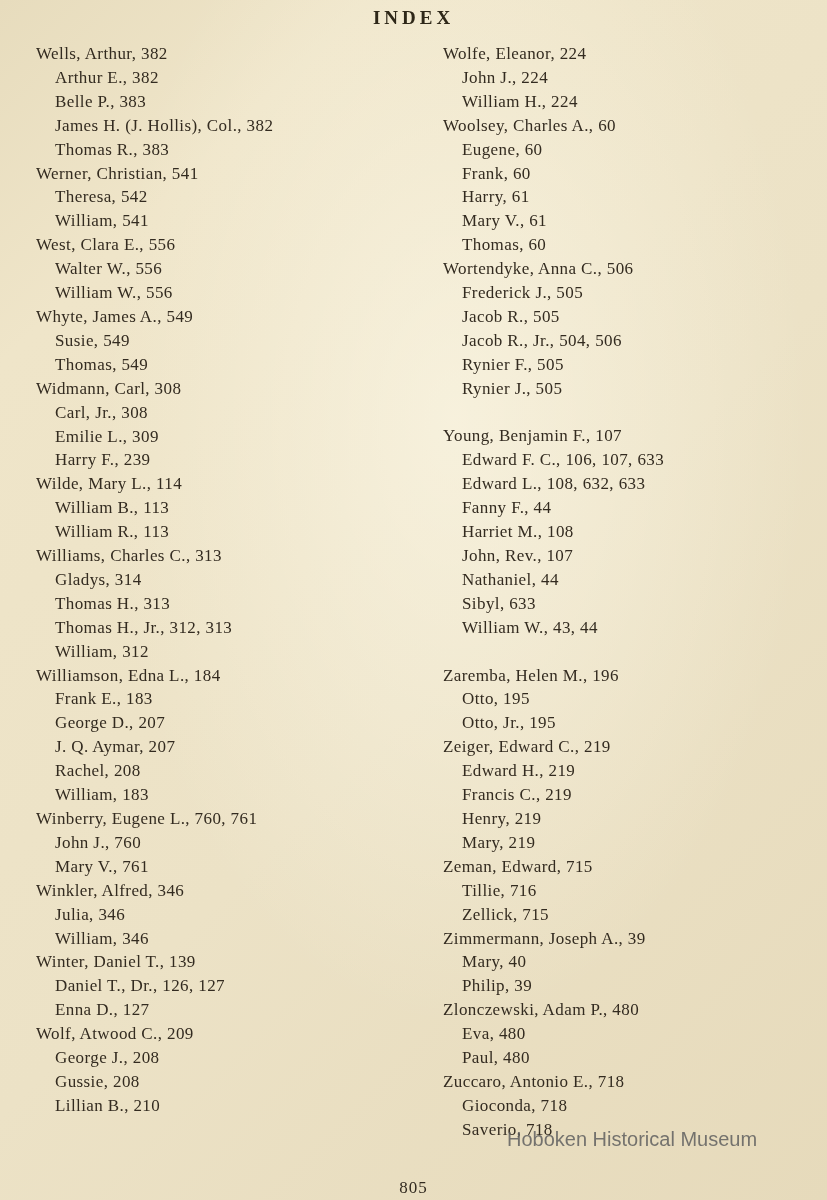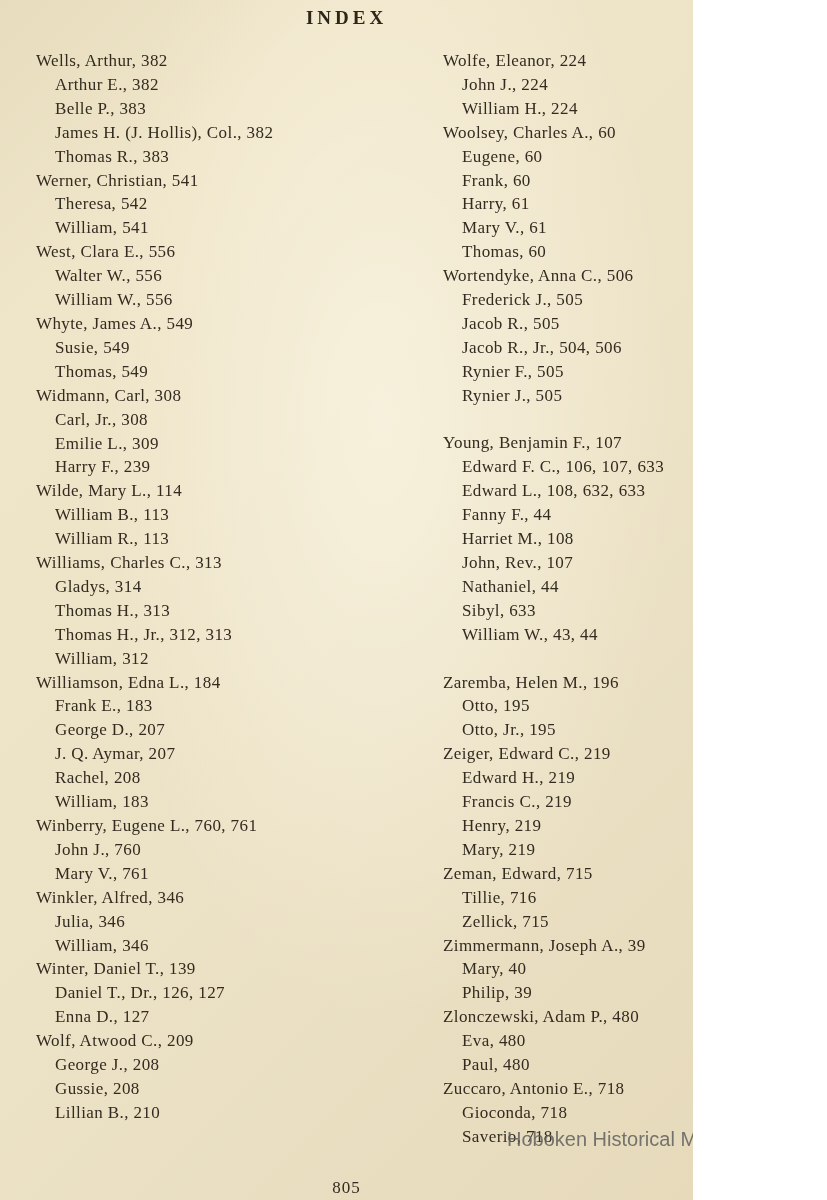--- a/index.html
+++ b/index.html
@@ -8,38 +8,38 @@
   }
   body {
     width: 827px;
     height: 1200px;
     font-family: "Liberation Serif", "DejaVu Serif", serif;
     color: #332b20;
     overflow: hidden;
   }
   .page {
     position: relative;
-    width: 693px;
+    width: 827px;
     height: 1200px;
     background:
       radial-gradient(ellipse at 55% 35%, rgba(255,252,238,0.55) 0%, rgba(255,252,238,0) 55%),
       linear-gradient(135deg, #e7dcbd 0%, #efe5c9 18%, #ece2c6 55%, #e6dabb 100%);
     overflow: hidden;
   }
   .header {
     text-align: center;
     padding-top: 7px;
     font-size: 19px;
     font-weight: bold;
     letter-spacing: 4px;
     color: #2e2718;
   }
   .columns {
     display: flex;
-    margin-top: 20px;
+    margin-top: 13px;
     padding-left: 36px;
     padding-right: 20px;
   }
   .col { min-width: 0; }
   .col-left  { width: 407px; }
   .col-right { flex: 1; }
   .entry {
     font-size: 17px;
     line-height: 23.9px;
     letter-spacing: 0.4px;

